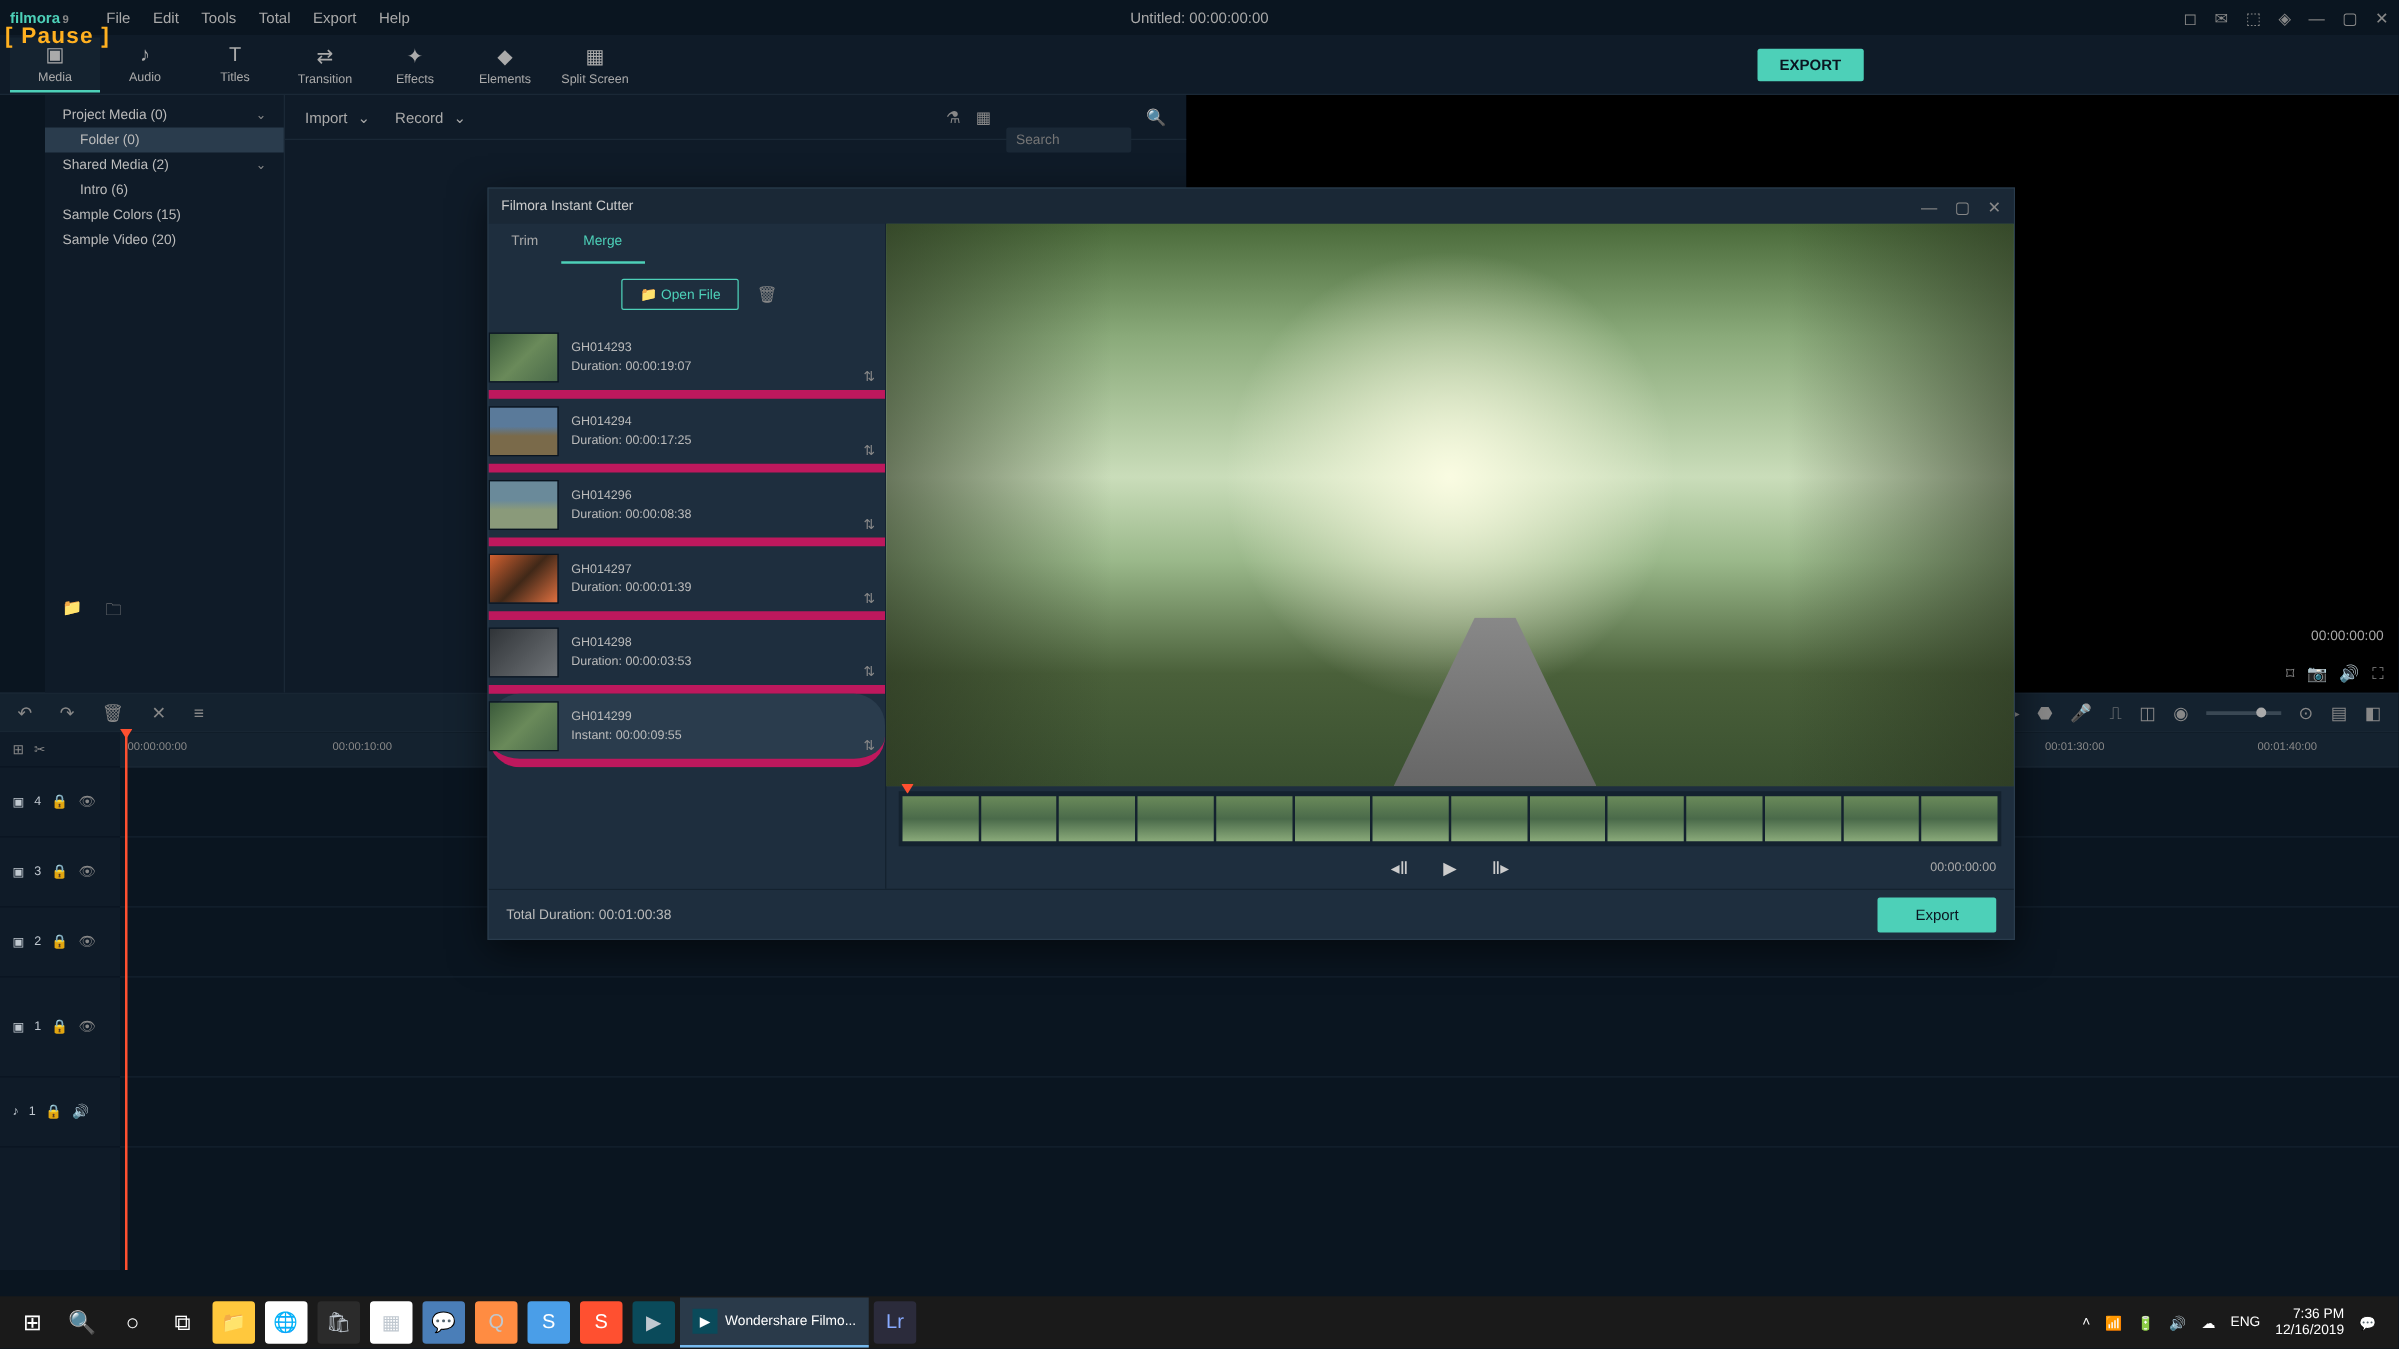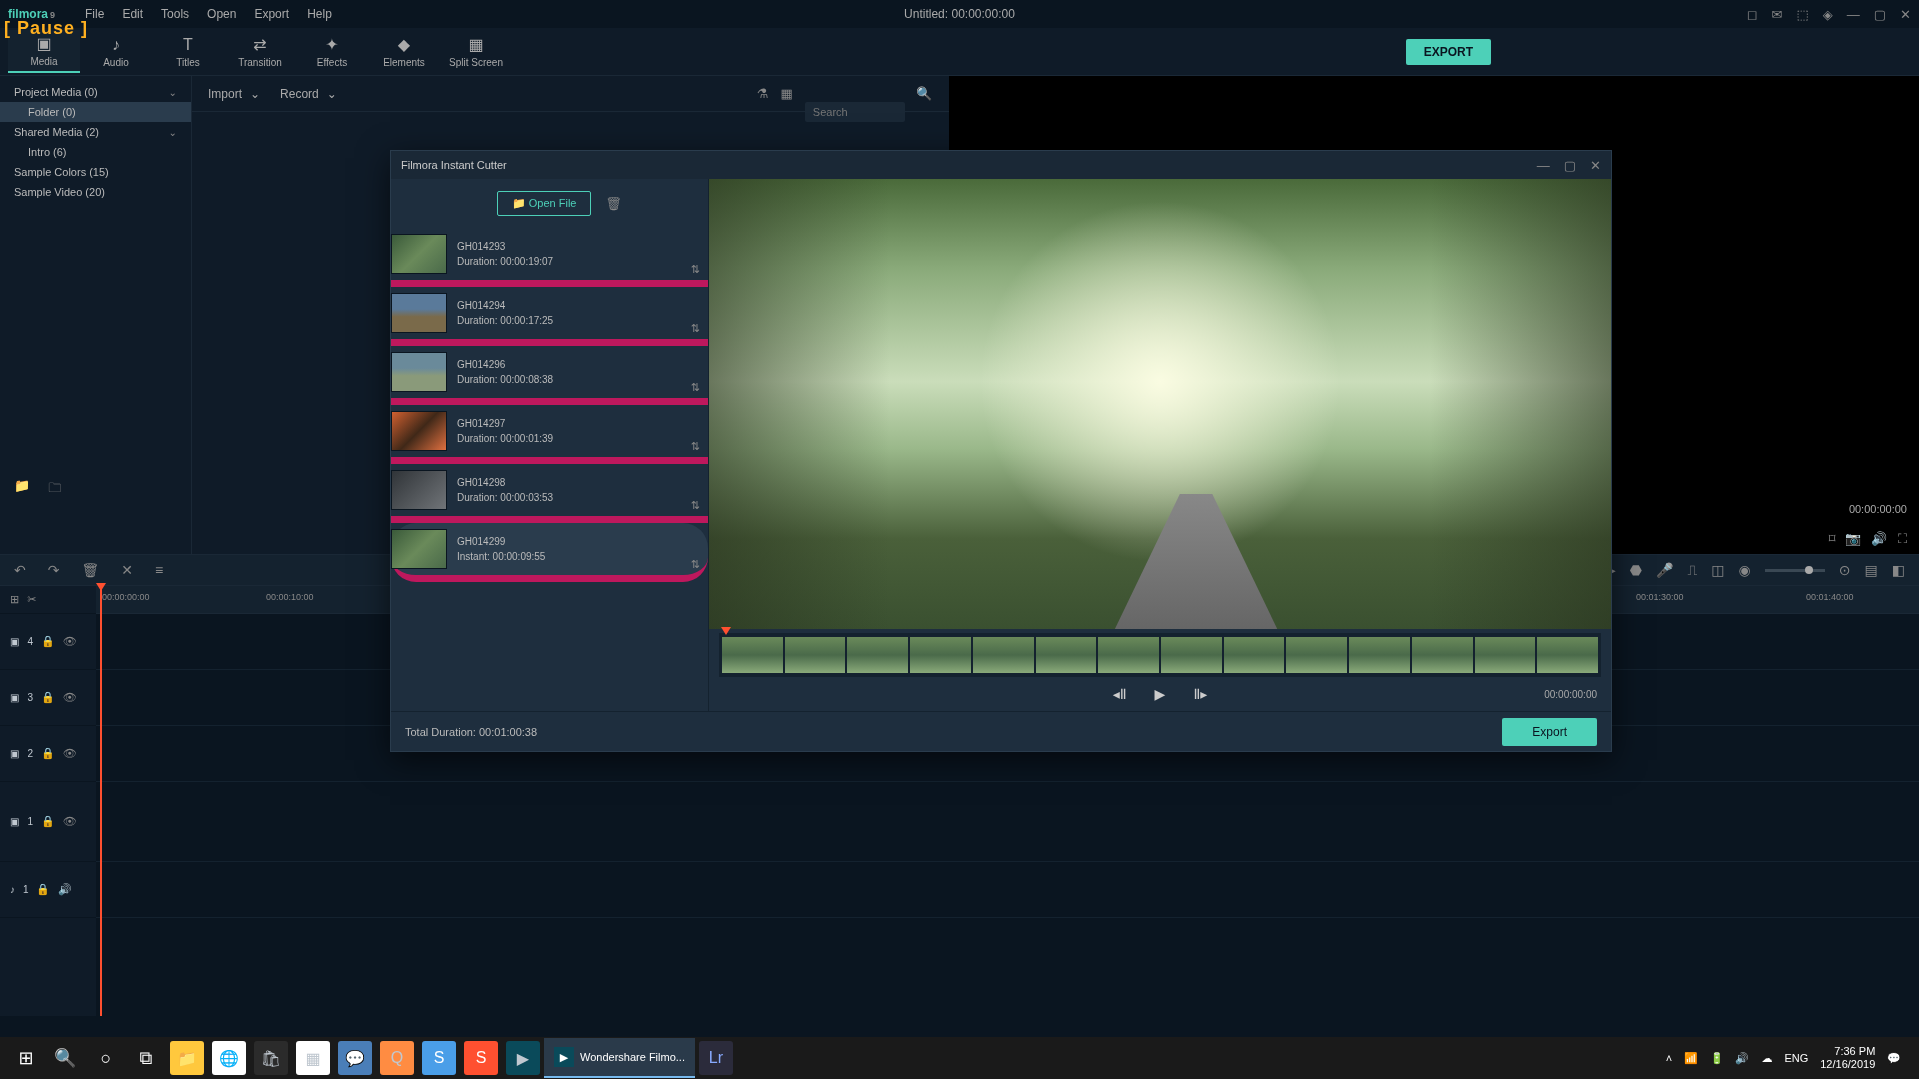--- a/index.html
+++ b/index.html
@@ -19,21 +19,21 @@
 
 .tooltabs { height: 48px; background: #0f1b28; display: flex; align-items: center; padding: 0 8px; border-bottom: 1px solid #1a2836; }
 .tooltab { width: 72px; display: flex; flex-direction: column; align-items: center; gap: 3px; cursor: pointer; padding: 4px 0; }
 .tooltab.active { background: #14222f; border-bottom: 2px solid #4dd0b8; }
 .tooltab-icon { color: #aaa; font-size: 16px; }
 .tooltab-label { color: #aaa; font-size: 10px; }
 .export-btn { margin-left: auto; margin-right: 420px; background: #4dd0b8; color: #0a1520; border: none; padding: 6px 18px; font-size: 12px; font-weight: bold; cursor: pointer; border-radius: 2px; }
 
 
 .main-area { display: flex; height: 478px; }
-.sidebar-left { width: 192px; background: #0f1b28; border-right: 1px solid #1a2836; padding: 6px 0; }
+.sidebar-left { width: 192px; background: #0f1b28; border-right: 1px solid #1a2836; padding: 6px 0; margin-left: 36px; }
 .tree-item { padding: 4px 14px; color: #bbb; font-size: 11px; cursor: pointer; display: flex; align-items: center; justify-content: space-between; }
 .tree-child { padding-left: 28px; }
 .tree-item.active { background: #2a3c4d; }
 .chevron { color: #888; font-size: 10px; }
 
 .media-pane { flex: 1; background: #0f1b28; position: relative; }
 .media-toolbar { height: 36px; display: flex; align-items: center; padding: 0 16px; gap: 20px; border-bottom: 1px solid #1a2836; }
 .drop-btn { color: #aaa; font-size: 12px; cursor: pointer; display: flex; align-items: center; gap: 8px; }
 .search-wrap { margin-left: auto; display: flex; align-items: center; gap: 12px; }
 .search-input { background: #1a2836; border: none; color: #aaa; padding: 4px 8px; font-size: 11px; width: 100px; border-radius: 2px; margin-top: 36px; }
@@ -111,21 +111,21 @@
 </style>
 </head>
 <body>
 
 <div class="titlebar">
   <span class="logo"><span>filmora</span><span class="logo-sub">9</span></span>
   <div class="menubar">
     <span class="menu-item">File</span>
     <span class="menu-item">Edit</span>
     <span class="menu-item">Tools</span>
-    <span class="menu-item">Open</span>
+    <span class="menu-item">Total</span>
     <span class="menu-item">Export</span>
     <span class="menu-item">Help</span>
   </div>
   <div class="title-center">
     <span>Untitled:</span> <span>00:00:00:00</span>
   </div>
   <div class="title-icons">
     <span class="title-icon">◻</span>
     <span class="title-icon">✉</span>
     <span class="title-icon">⬚</span>
@@ -291,20 +291,24 @@
   <div class="modal-title">
     <span>Filmora Instant Cutter</span>
     <div class="modal-title-icons">
       <span class="title-icon">—</span>
       <span class="title-icon">▢</span>
       <span class="title-icon">✕</span>
     </div>
   </div>
   <div class="modal-body">
     <div class="modal-left">
+      <div class="modal-tabs">
+        <div class="modal-tab">Trim</div>
+        <div class="modal-tab active">Merge</div>
+      </div>
       <div class="open-row">
         <button class="open-btn">📁 <span>Open File</span></button>
         <span class="sm-icon">🗑</span>
       </div>
       <div class="clip-list">
         <div class="clip-item">
             <div class="clip-thumb"></div>
             <div class="clip-info">
               <div>GH014293</div>
               <div>Duration: 00:00:19:07</div>

